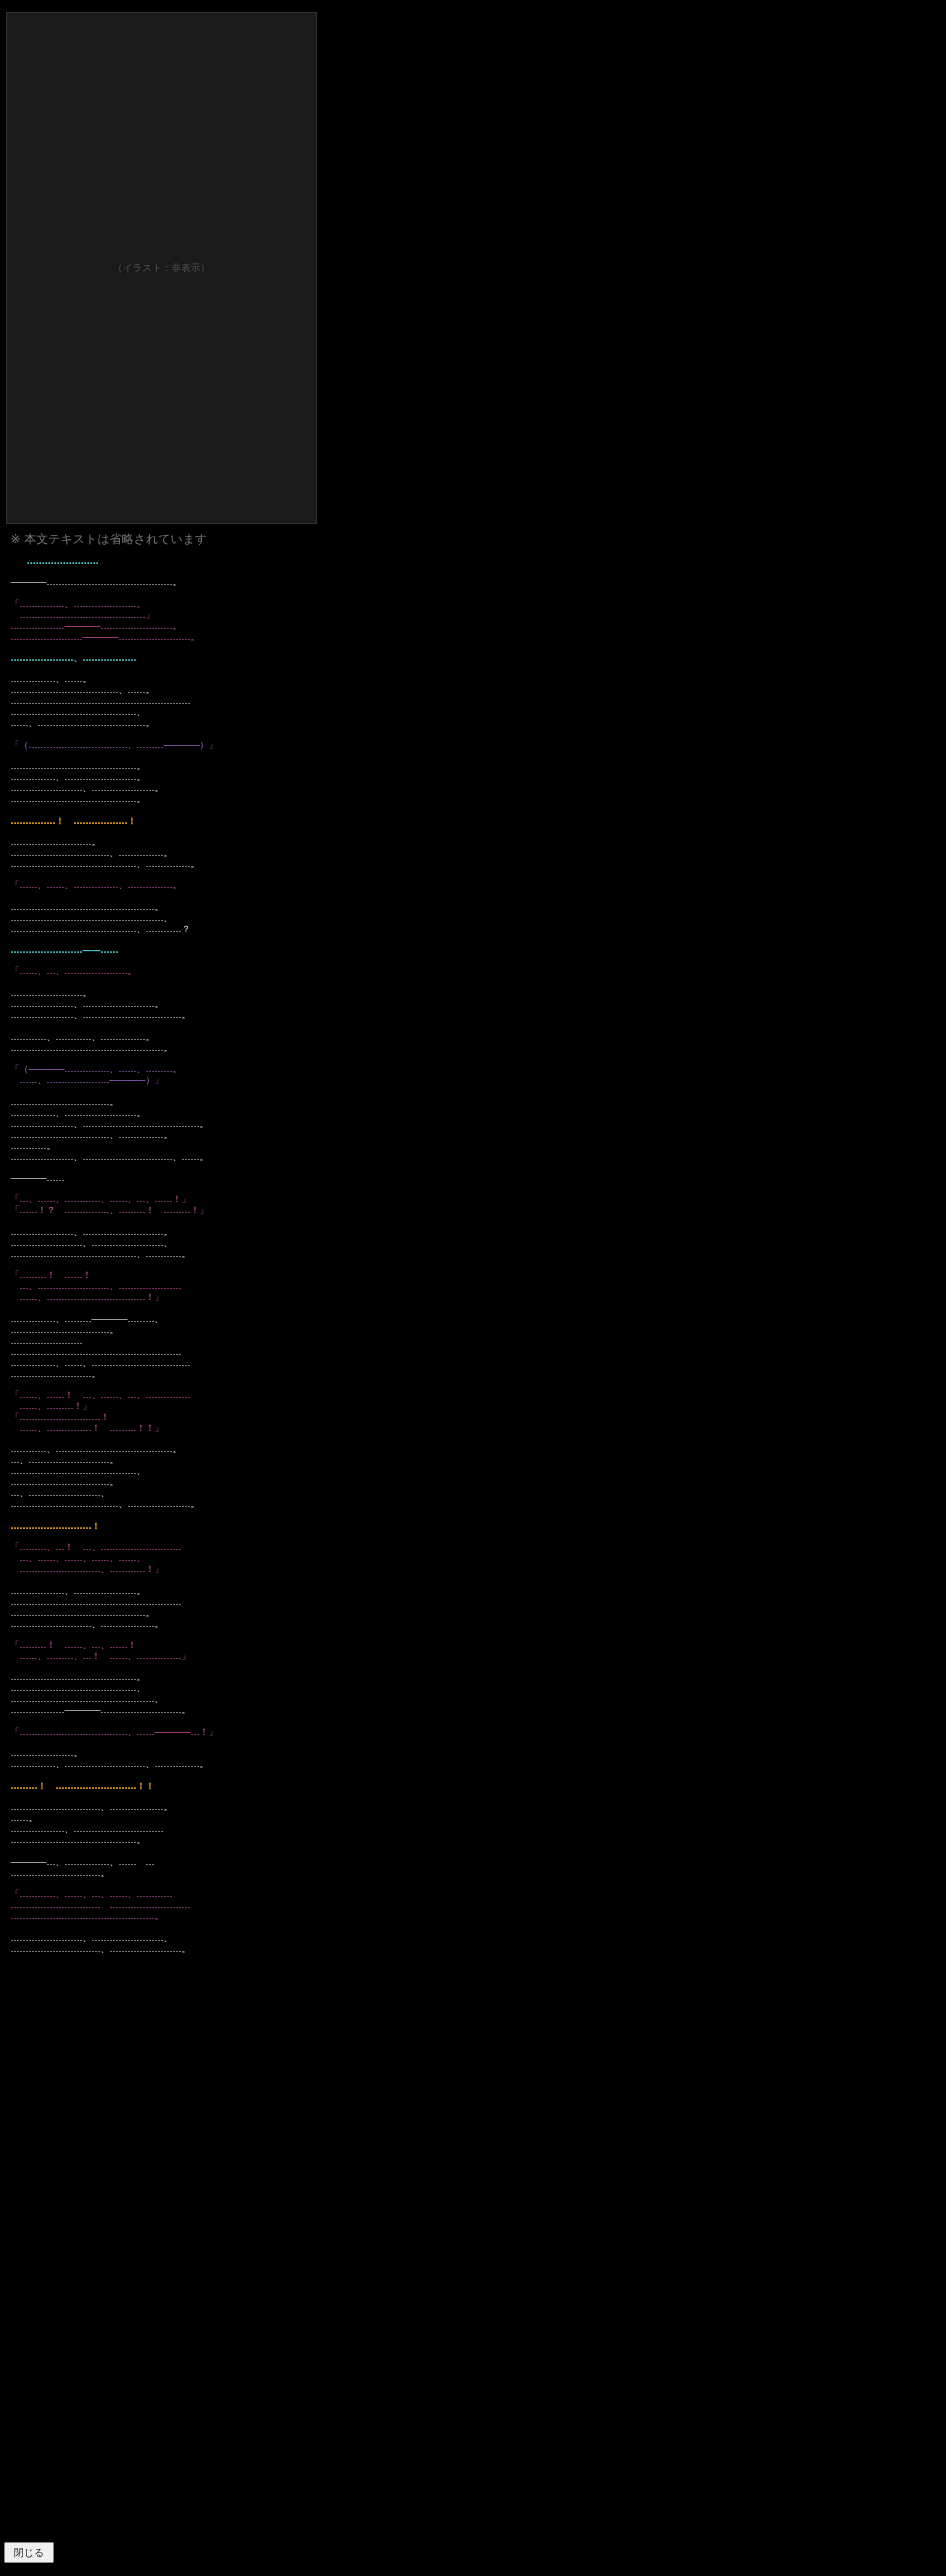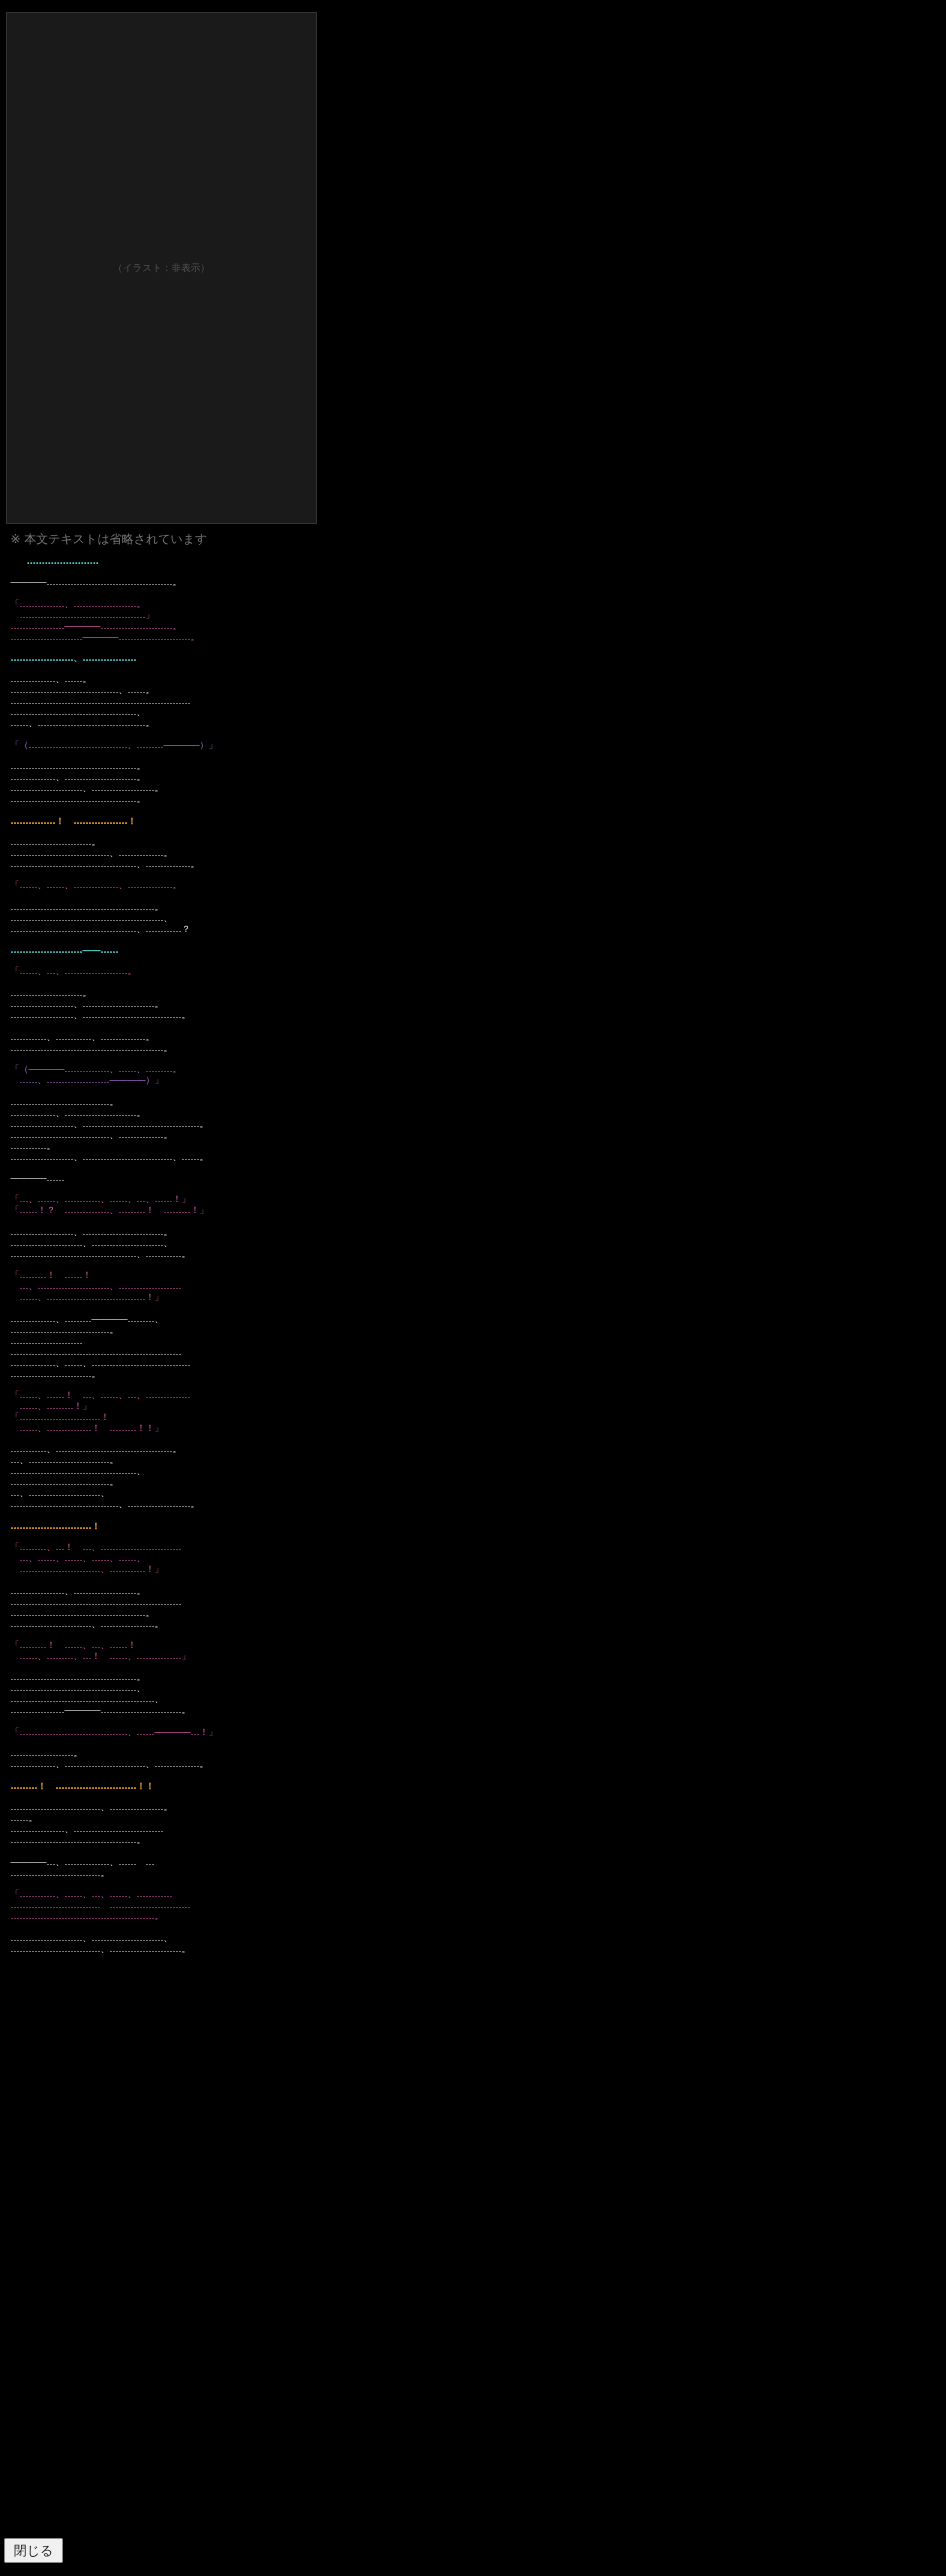--- a/index.html
+++ b/index.html
@@ -33,21 +33,21 @@
   .c-orange { color: #f5a623; font-weight: bold; }
   .c-violet { color: #b678e8; }
   .c-gray   { color: #777777; font-size: 12px; }
   .indent   { padding-left: 16.3px; }
 
   .close-btn {
     position: absolute;
     left: 3.7px;
     bottom: 13.3px;
     font-family: "DejaVu Sans", sans-serif;
-    font-size: 13px;
+    font-size: 10px;
     padding: 2.2px 9px;
     background: #f0f0f0;
     color: #222;
     border: 0.7px solid #888;
     border-radius: 1.5px;
     cursor: pointer;
   }
 </style>
 </head>
 <body>

